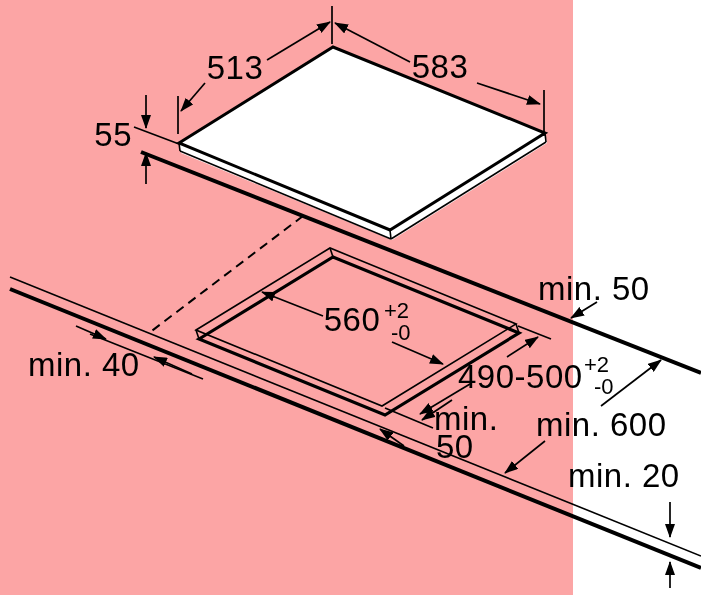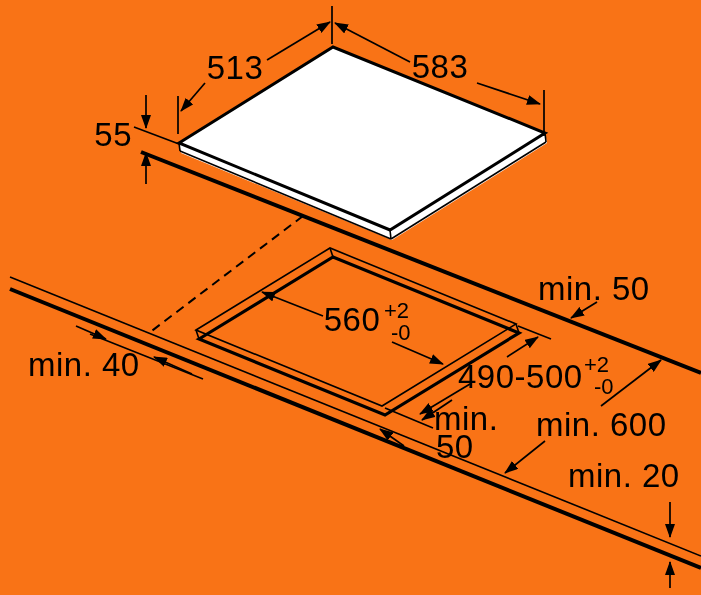--- a/index.html
+++ b/index.html
@@ -5,23 +5,23 @@
   html, body {
     margin: 0;
     padding: 0;
     background: #ffffff;
     width: 701px;
     height: 595px;
     overflow: hidden;
   }
   .diagram-wrap {
     position: relative;
-    width: 701px;
+    width: 573px;
     height: 595px;
-    background: #f97316;
+    background: #fca5a5;
   }
   svg {
     display: block;
   }
   .ln { stroke: #000000; fill: none; stroke-width: 1.7px; }
   .ln-thin { stroke: #000000; fill: none; stroke-width: 1.6px; }
   .ln-thick { stroke: #000000; fill: none; stroke-width: 4px; }
   .ln-mid { stroke: #000000; fill: none; stroke-width: 3.2px; }
   .ln-glass { stroke: #000000; fill: #ffffff; stroke-width: 3px; stroke-linejoin: miter; }
   .ln-dash { stroke: #000000; fill: none; stroke-width: 2px; stroke-dasharray: 9 6; }

